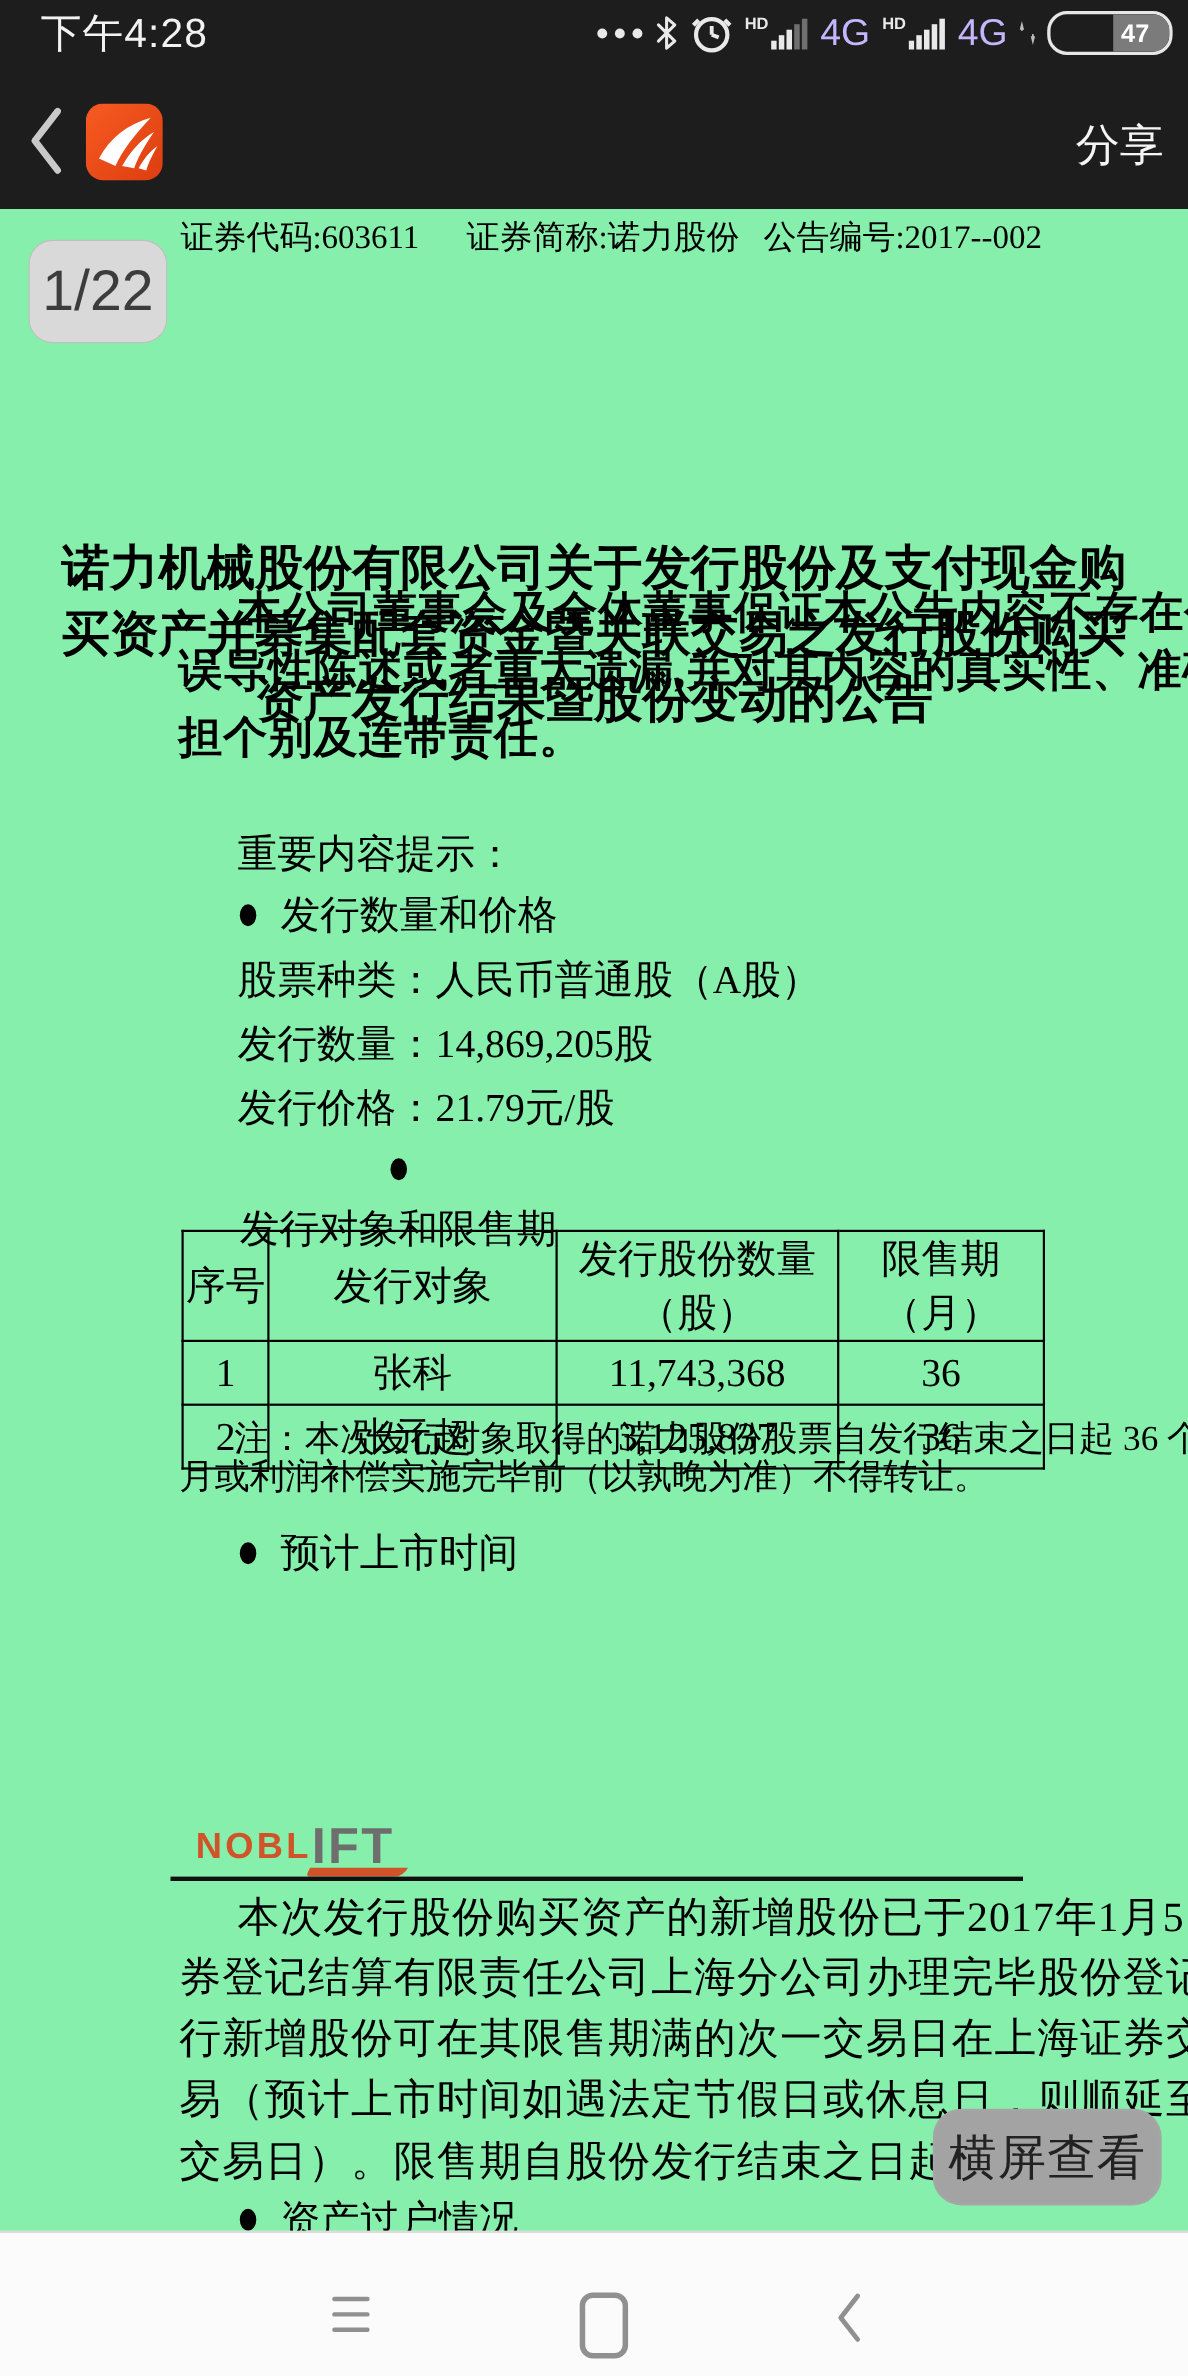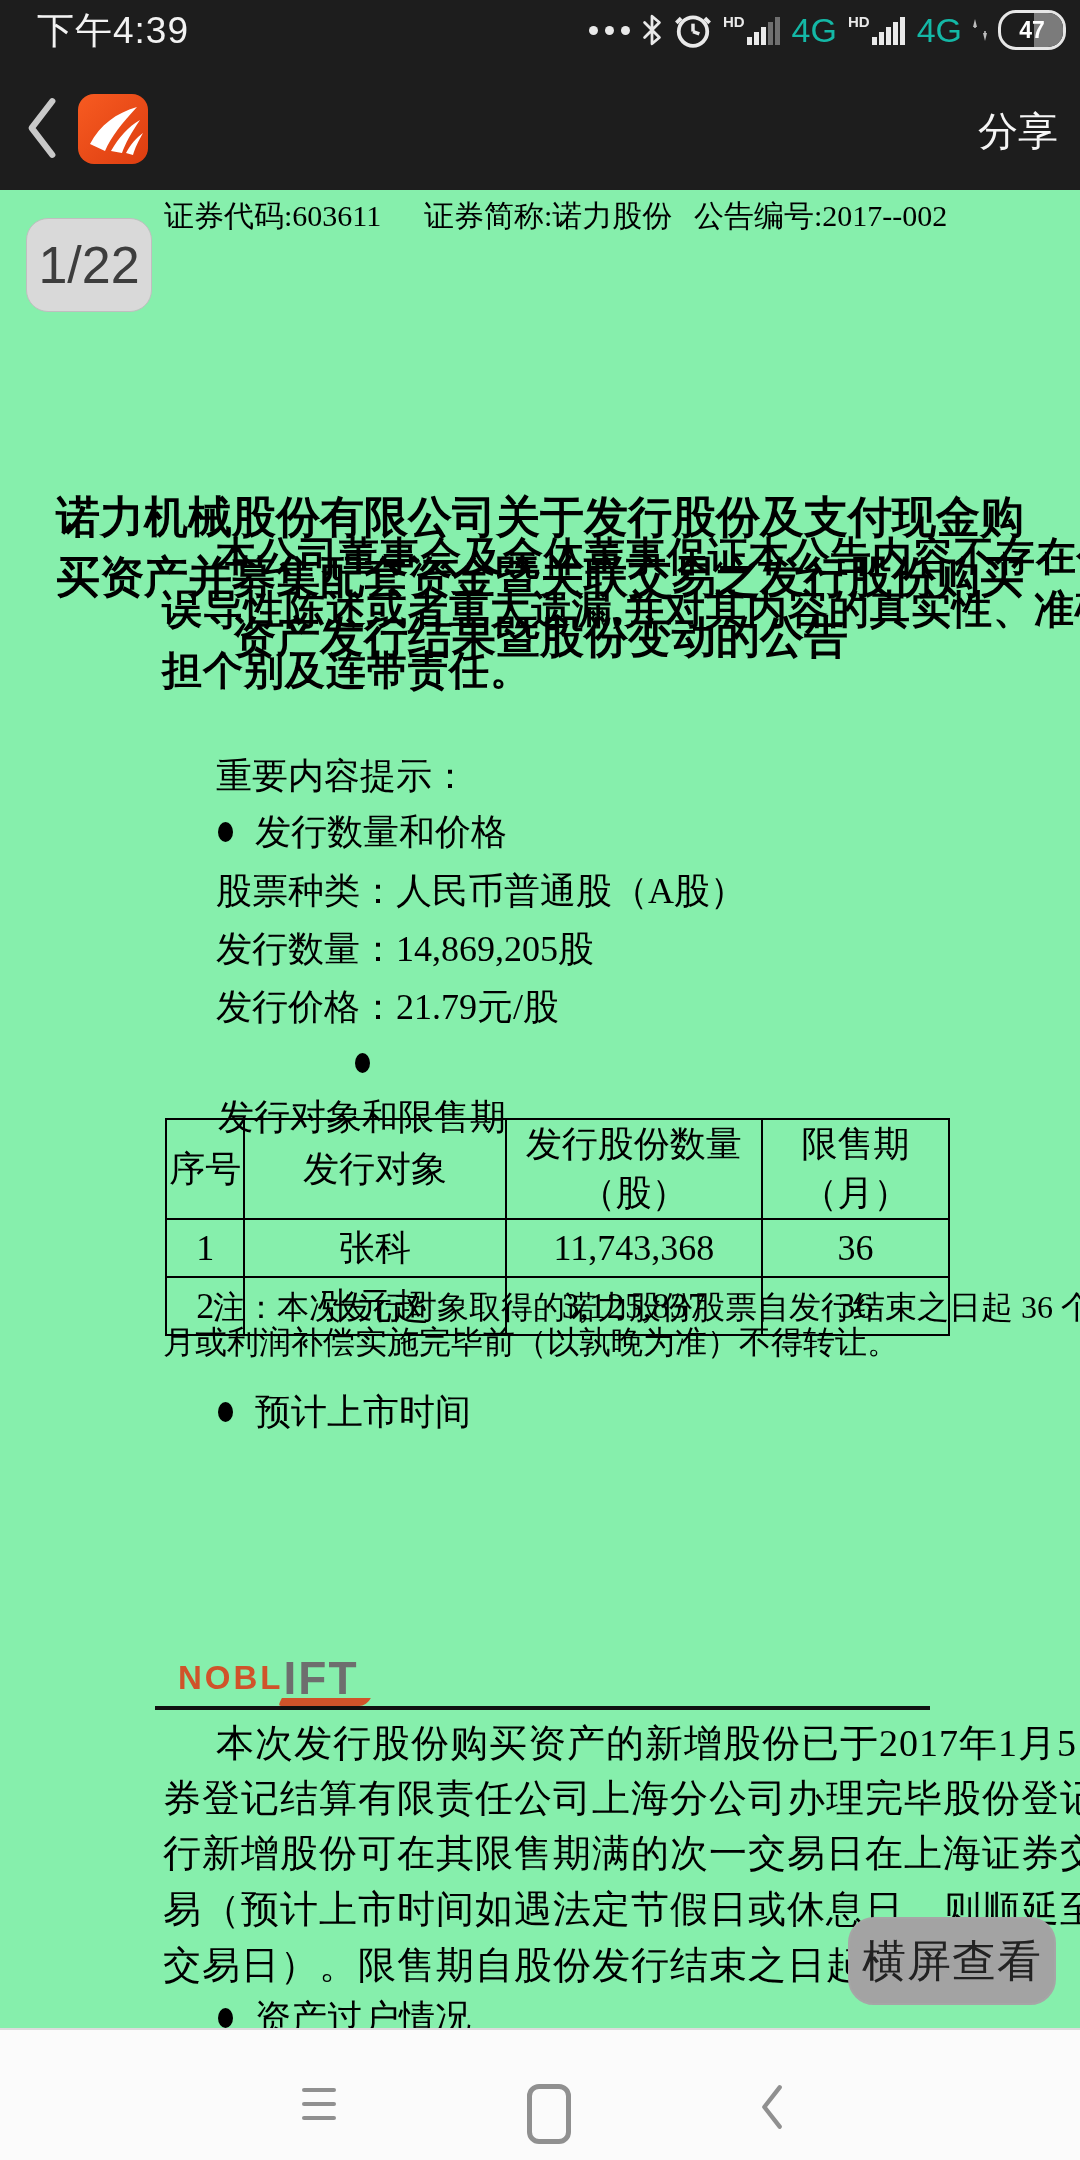--- a/index.html
+++ b/index.html
@@ -6,23 +6,23 @@
   .screen{position:relative;width:1080px;height:2160px;background:#ffffff;overflow:hidden;
           font-family:"Liberation Sans",sans-serif;}
   
   .topchrome{position:absolute;left:0;top:0;width:1080px;height:190px;background:#1d1d1d;}
   .sb-time{position:absolute;left:37px;top:6px;font-size:37px;color:#f2f2f2;letter-spacing:1px;}
   .sb-right{position:absolute;right:14px;top:6px;height:48px;display:flex;align-items:center;gap:11px;}
   .sb-dots{display:flex;gap:7px;align-items:center;}
   .sb-dot{width:9px;height:9px;border-radius:50%;background:#e9e9e9;}
   .sig-group{display:flex;align-items:flex-start;}
   .hd-label{font-size:15px;font-weight:bold;color:#e9e9e9;margin-right:2px;line-height:15px;}
-  .net-label{font-size:34px;color:#14b8a6;line-height:44px;}
+  .net-label{font-size:34px;color:#c4b5fd;line-height:44px;}
   .battery{position:relative;width:62px;height:34px;border:3px solid #e6e6e6;border-radius:18px;
-           display:flex;align-items:center;justify-content:center;overflow:hidden;}
+           display:flex;align-items:center;justify-content:center;overflow:hidden;padding-left:46px;}
   .battery-fill{position:absolute;right:0;top:0;bottom:0;width:47%;background:#7b7b7b;}
   .battery-num{position:relative;font-size:23px;font-weight:bold;color:#fff;z-index:2;}
   
   .share-label{position:absolute;right:22px;top:104px;font-size:40px;color:#f5f5f5;}
   
   .doc{position:absolute;left:0;top:190px;width:1080px;height:2114px;background:#86efac;color:#000;}
   .abs{position:absolute;white-space:nowrap;}
   .serif{font-family:"Liberation Serif","DejaVu Serif",serif;}
   .doc-head{font-size:30px;line-height:36px;}
   .page-badge{position:absolute;left:26px;top:28px;width:124px;height:92px;background:#d9d9d9;
@@ -55,21 +55,21 @@
   .nav-burger span{display:block;height:4px;background:#909090;border-radius:2px;}
   .nav-square{position:absolute;left:527px;top:54px;width:34px;height:50px;border:5px solid #909090;border-radius:12px;}
   .nav-back{position:absolute;left:760px;top:54px;}
 </style>
 </head>
 <body>
 
 <div class="screen">
 
   <div class="topchrome">
-    <span class="sb-time">下午4:39</span>
+    <span class="sb-time">下午4:28</span>
 
     <div class="sb-right">
       <span class="sb-dots">
         <i class="sb-dot"></i>
           <i class="sb-dot"></i>
           <i class="sb-dot"></i>
       </span>
       <svg width="22" height="34" viewBox="0 0 18 32">
         <polyline points="2,9 16,23 9,29 9,3 16,9 2,23" fill="none" stroke="#e9e9e9" stroke-width="2.6" stroke-linejoin="round" stroke-linecap="round"></polyline>
       </svg>

